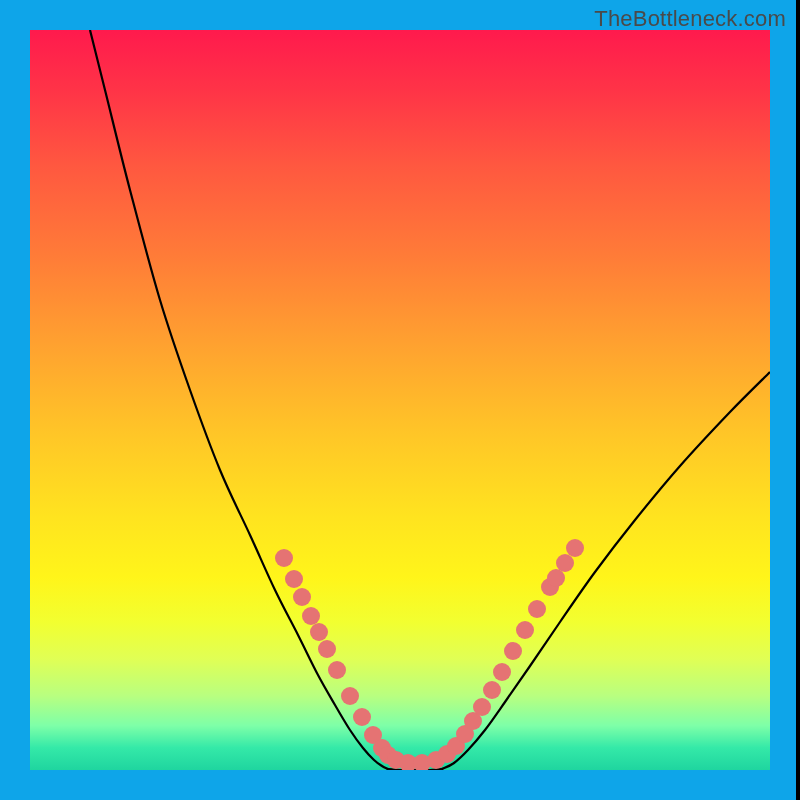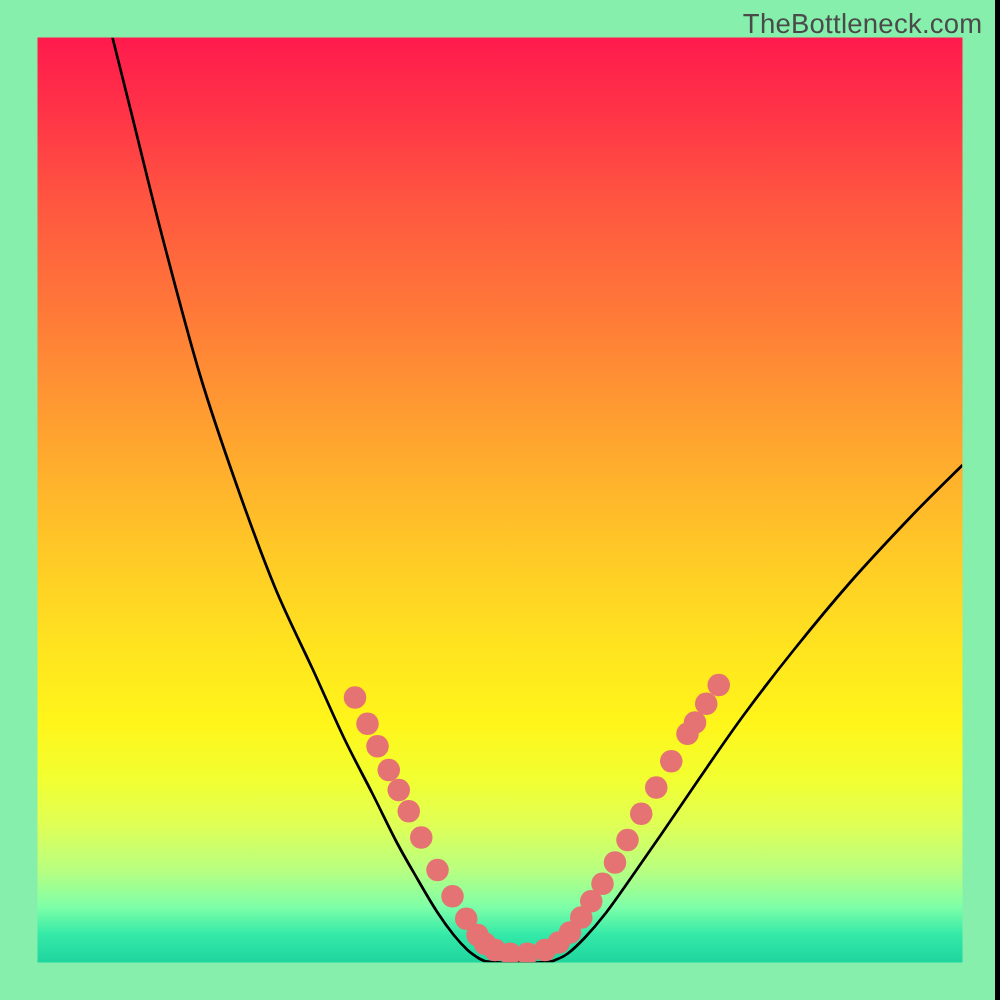--- a/index.html
+++ b/index.html
@@ -10,21 +10,21 @@
     background: #000;
     overflow: hidden;
     font-family: Arial, Helvetica, sans-serif;
   }
   .frame {
     position: absolute;
     left: 0;
     top: 0;
     width: 796px;
     height: 800px;
-    background: #86efac;
+    background: #0ea5e9;
   }
   .plot {
     position: absolute;
     left: 30px;
     top: 30px;
     width: 740px;
     height: 740px;
     
     background: linear-gradient(
       to bottom,

